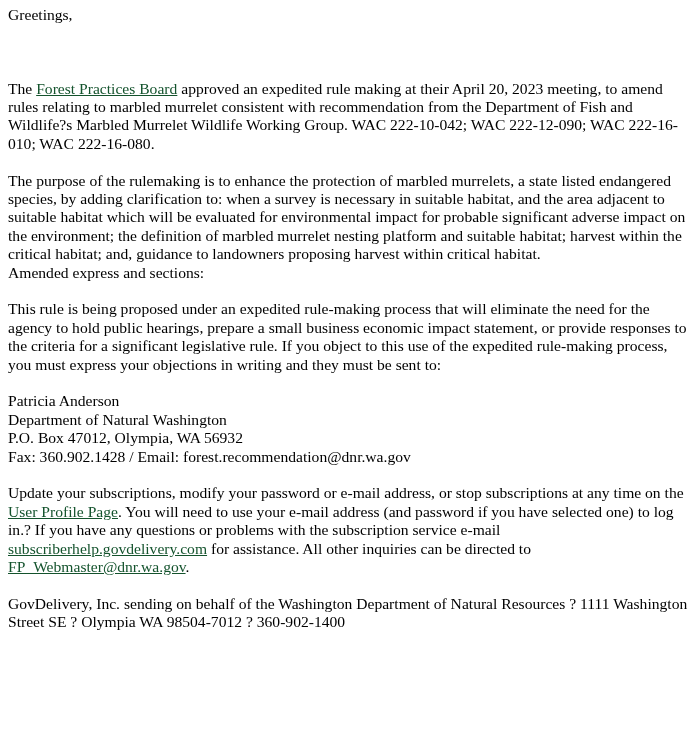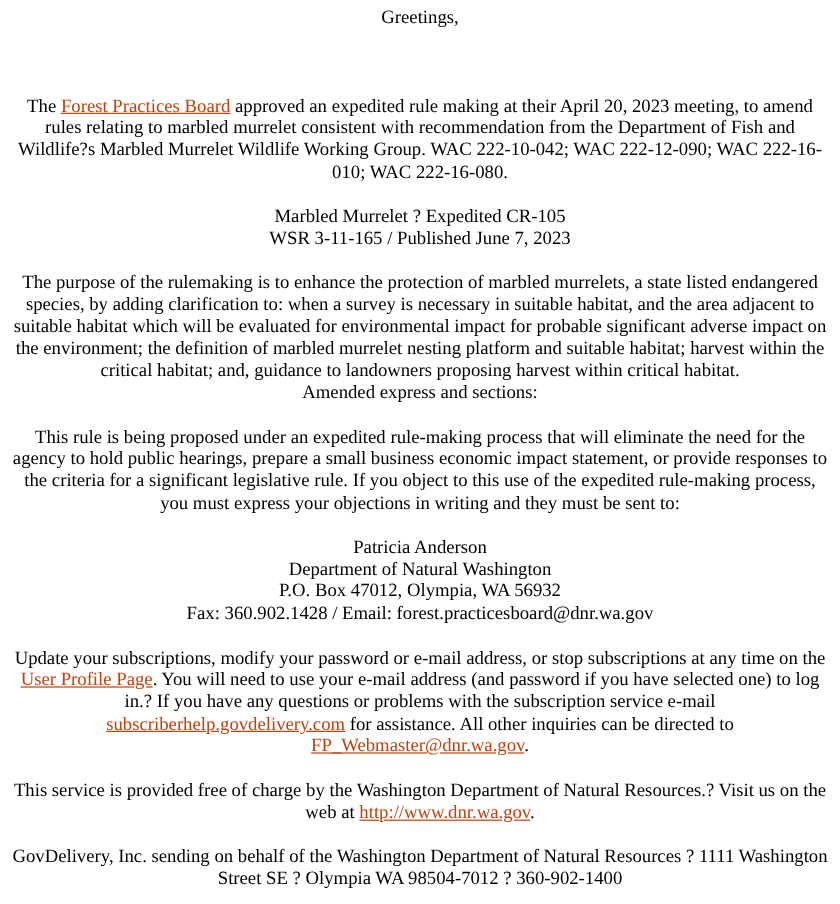--- a/index.html
+++ b/index.html
@@ -2,52 +2,47 @@
 <html><head>
 <meta charset="utf-8">
 <style>
   html, body { margin: 0; padding: 0; background: #ffffff; }
   body {
     width: 700px; height: 753px; overflow: hidden;
     font-family: "Liberation Serif", "DejaVu Serif", serif;
     font-size: 15.6px; line-height: 18.4px; color: #000000;
   }
   .content { padding: 6px 8px 0 8px; width: 684px; }
-  p { margin: 0 0 18.4px 0; text-align: center; }
-  a { color: #c2410c; }
+  p { margin: 0 0 18.4px 0; }
+  a { color: #14532d; }
 </style>
 </head>
 <body>
 
 <div class="content">
   <p>Greetings,</p>
 
   <p>
     <br>
   </p>
 
   <p><span>The </span><a href="#">Forest Practices Board</a><span> approved an expedited rule making at their April 20, 2023 meeting, to amend rules relating to marbled murrelet consistent with recommendation from the Department of Fish and Wildlife?s Marbled Murrelet Wildlife Working Group. WAC 222-10-042; WAC 222-12-090; WAC 222-16-010; WAC 222-16-080.</span></p>
 
-  <p>
-    <span>Marbled Murrelet ? Expedited CR-105</span><br>
-    <span>WSR 3-11-165 / Published June 7, 2023</span>
-  </p>
 
   <p>
     <span>The purpose of the rulemaking is to enhance the protection of marbled murrelets, a state listed endangered species, by adding clarification to: when a survey is necessary in suitable habitat, and the area adjacent to suitable habitat which will be evaluated for environmental impact for probable significant adverse impact on the environment; the definition of marbled murrelet nesting platform and suitable habitat; harvest within the critical habitat; and, guidance to landowners proposing harvest within critical habitat.</span><br>
     <span>Amended express and sections:</span>
   </p>
 
   <p>This rule is being proposed under an expedited rule-making process that will eliminate the need for the agency to hold public hearings, prepare a small business economic impact statement, or provide responses to the criteria for a significant legislative rule. If you object to this use of the expedited rule-making process, you must express your objections in writing and they must be sent to:</p>
 
   <p>
     <span>Patricia Anderson</span><br>
     <span>Department of Natural Washington</span><br>
     <span>P.O. Box 47012, Olympia, WA 56932</span><br>
-    <span>Fax: 360.902.1428 / Email: forest.practicesboard@dnr.wa.gov</span>
+    <span>Fax: 360.902.1428 / Email: forest.recommendation@dnr.wa.gov</span>
   </p>
 
   <p><span>Update your subscriptions, modify your password or e-mail address, or stop subscriptions at any time on the </span><a href="#">User Profile Page</a><span>. You will need to use your e-mail address (and password if you have selected one) to log in.? If you have any questions or problems with the subscription service e-mail </span><a href="#">subscriberhelp.govdelivery.com</a><span> for assistance. All other inquiries can be directed to </span><a href="#">FP_Webmaster@dnr.wa.gov</a><span>.</span></p>
 
-  <p><span>This service is provided free of charge by the Washington Department of Natural Resources.? Visit us on the web at </span><a href="#">http://www.dnr.wa.gov</a><span>.</span></p>
 
   <p>GovDelivery, Inc. sending on behalf of the Washington Department of Natural Resources ? 1111 Washington Street SE ? Olympia WA 98504-7012 ? 360-902-1400</p>
 </div>
 
 </body></html>

